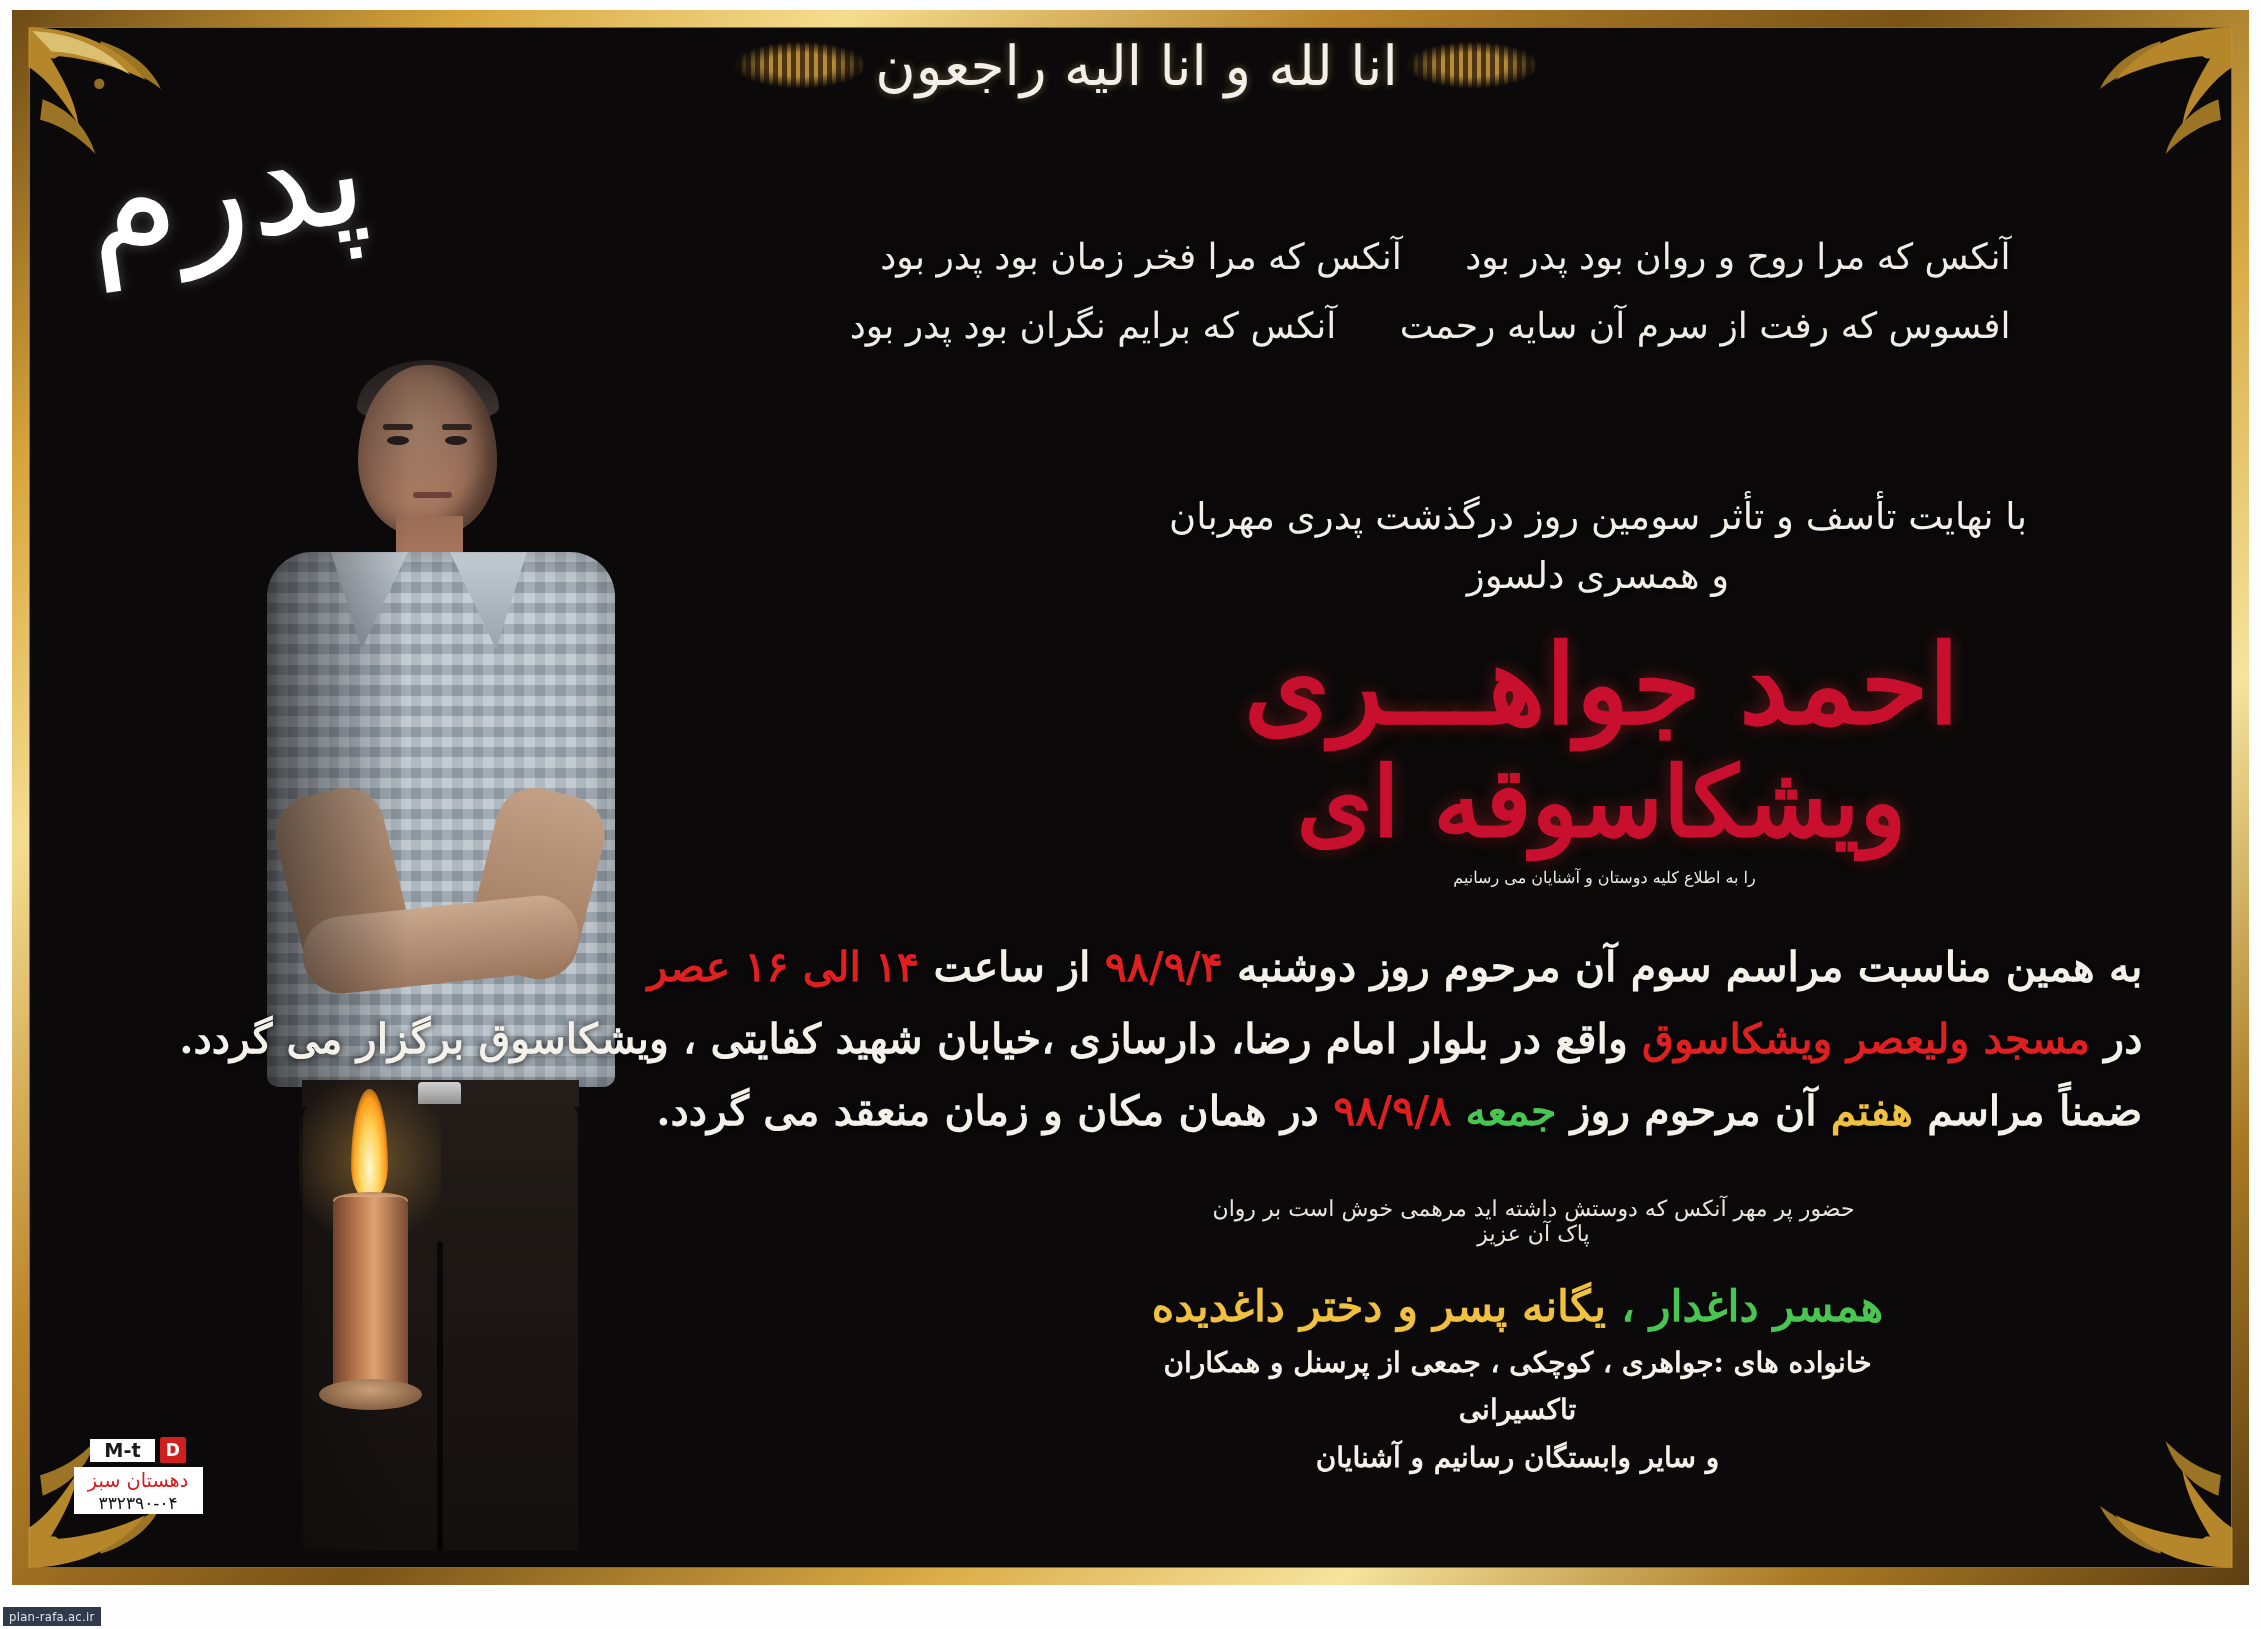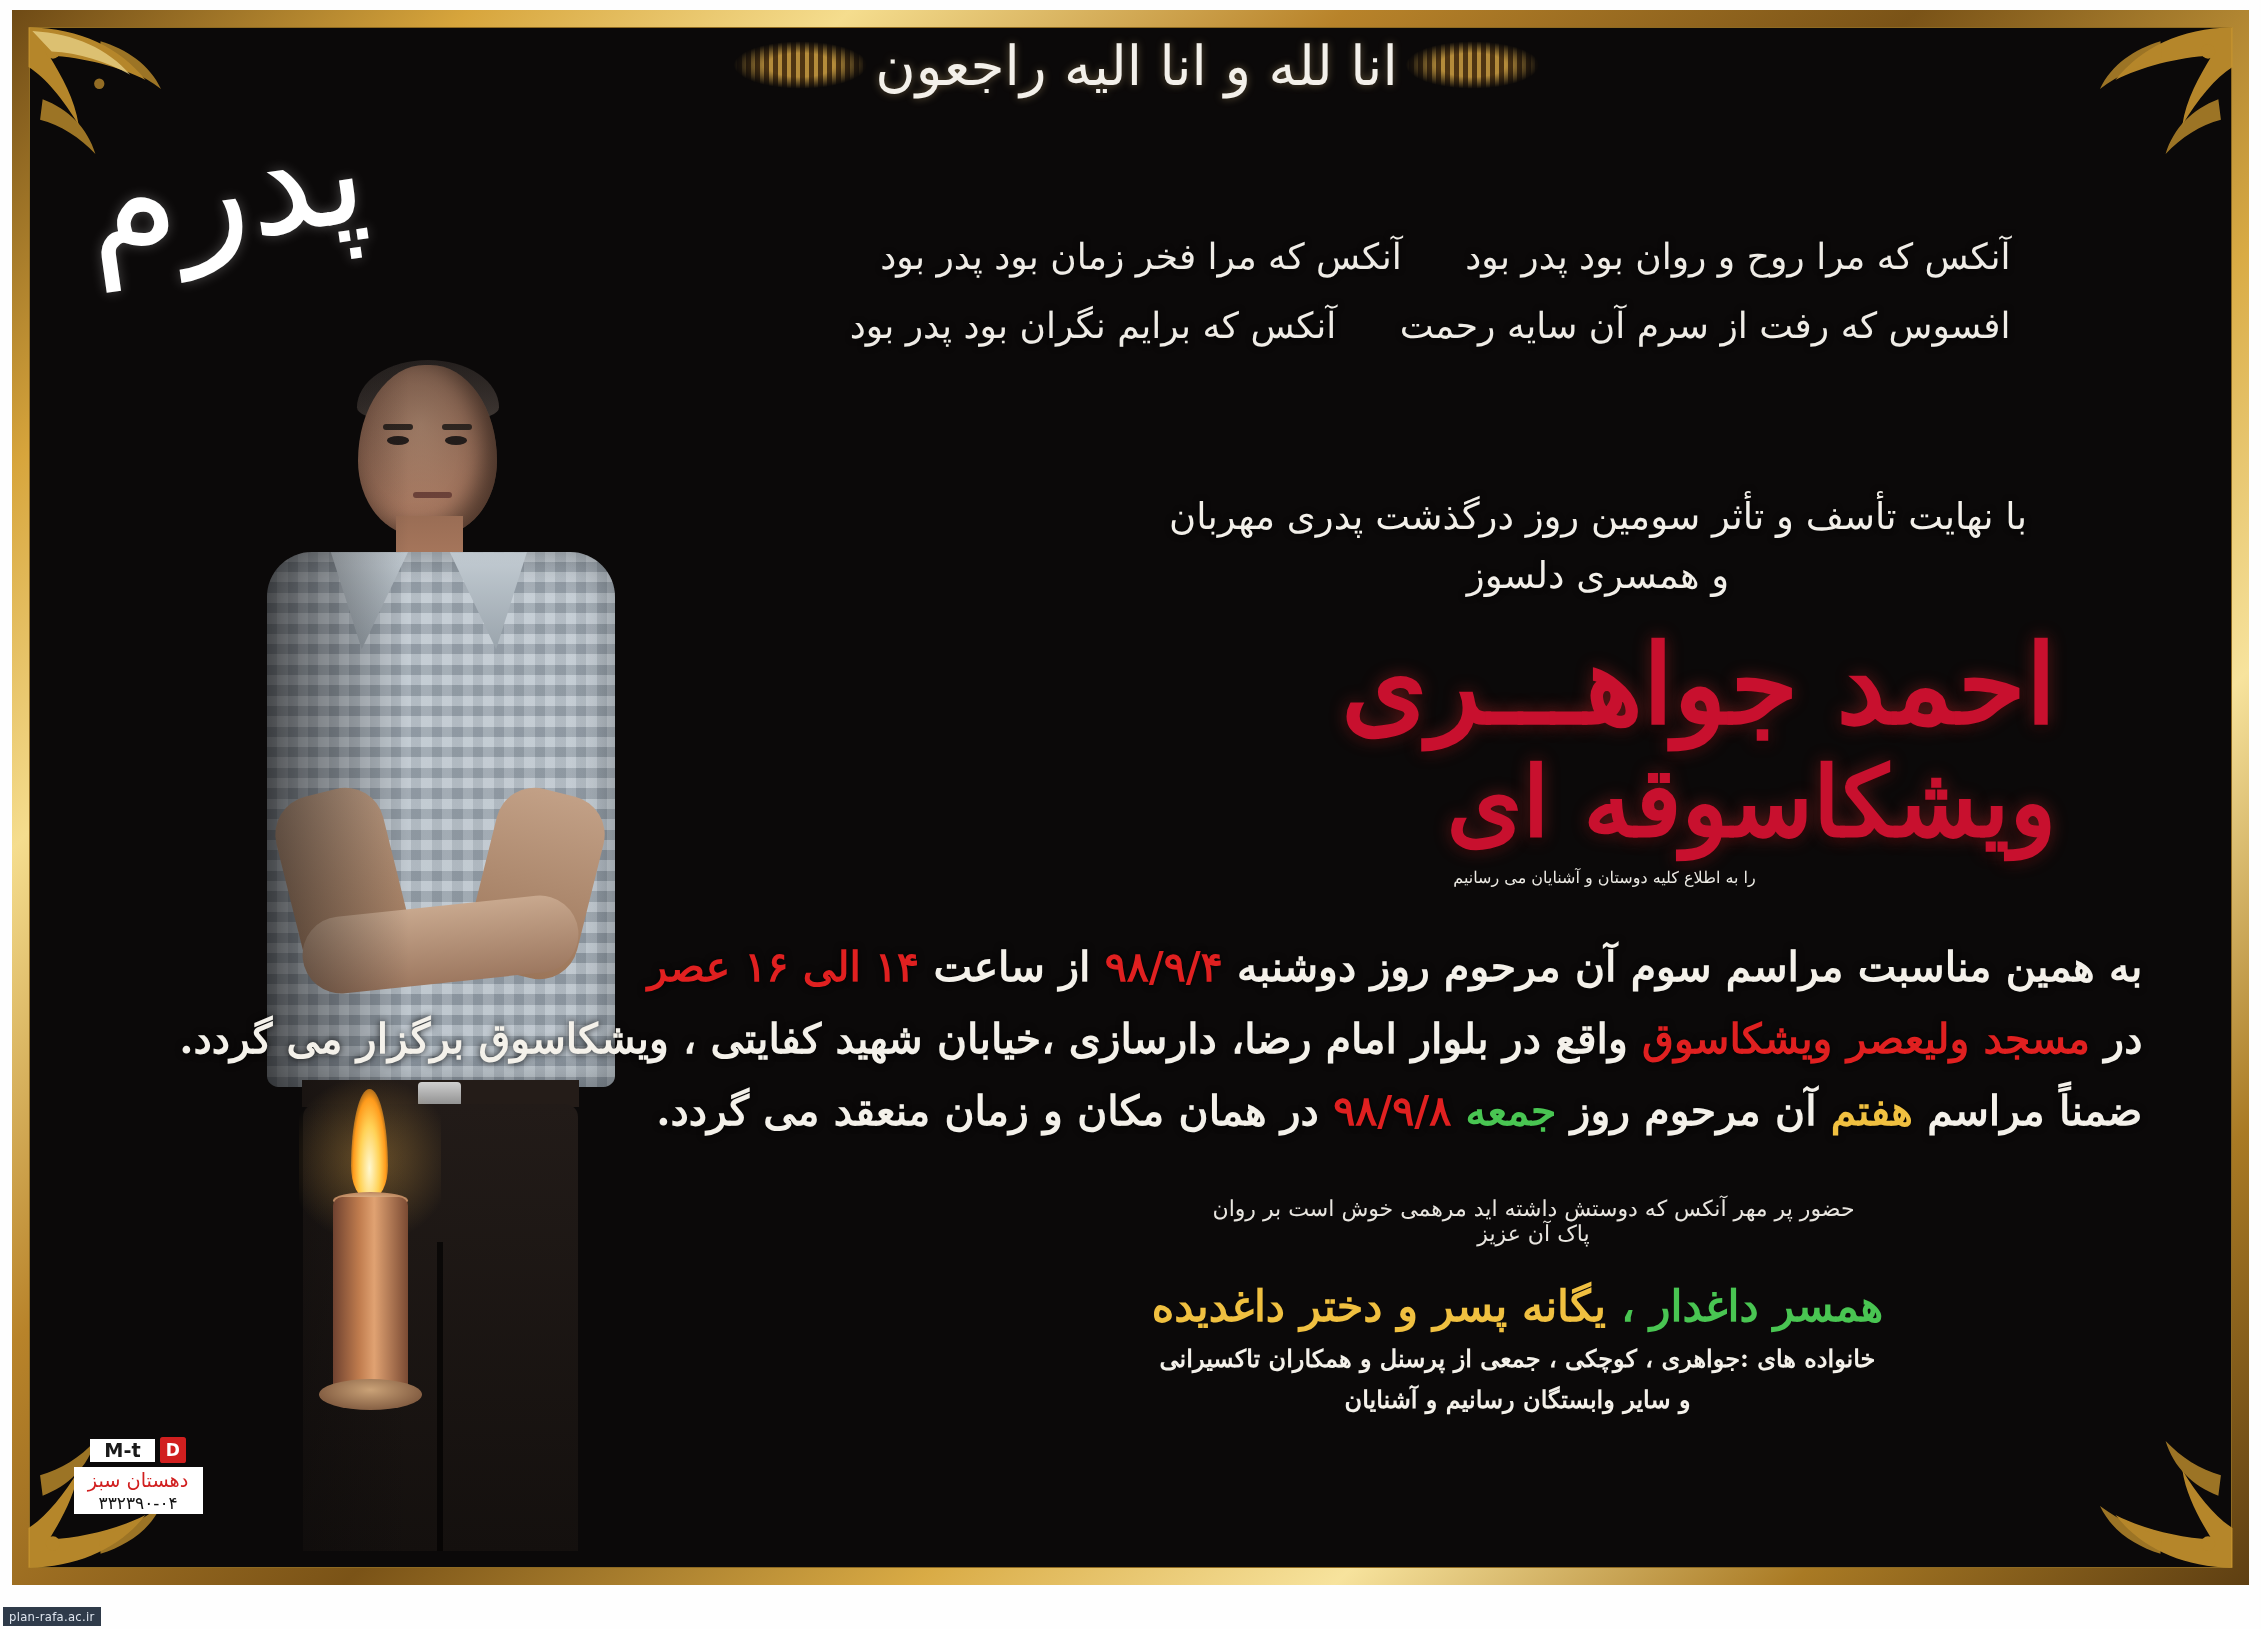--- a/index.html
+++ b/index.html
@@ -165,21 +165,21 @@
     text-shadow: 0 0 6.4px rgba(0,0,0,.8);
   }
 
   
   .name {
     position: absolute;
     top: 606px;
     right: 193px;
     left: 1135px;
     z-index: 7;
-    text-align: right;
+    text-align: center;
     direction: rtl;
     font-family: "DejaVu Serif", "Liberation Serif", serif;
     font-size: 110px;
     font-weight: bold;
     color: #c8102e;
     line-height: 1.25;
     text-shadow: 0 0 17px rgba(255,60,60,.35), 0 2.6px 6.4px rgba(0,0,0,.9);
   }
   .name .l2 { display: block; font-size: 97px; margin-top: -11.6px; }
 
@@ -245,21 +245,21 @@
     font-family: "DejaVu Serif", "Liberation Serif", serif;
   }
   .sig-main {
     font-size: 43px;
     font-weight: bold;
     line-height: 1.5;
   }
   .sig-main .w1 { color: #49c552; }
   .sig-main .w2 { color: #f0c040; }
   .sig-line {
-    font-size: 24px;
+    font-size: 28px;
     color: #f4f1ea;
     line-height: 1.7;
     font-weight: bold;
   }
 
   
   .photo-wrap {
     position: absolute;
     right: 1535px;
     top: 277px;

